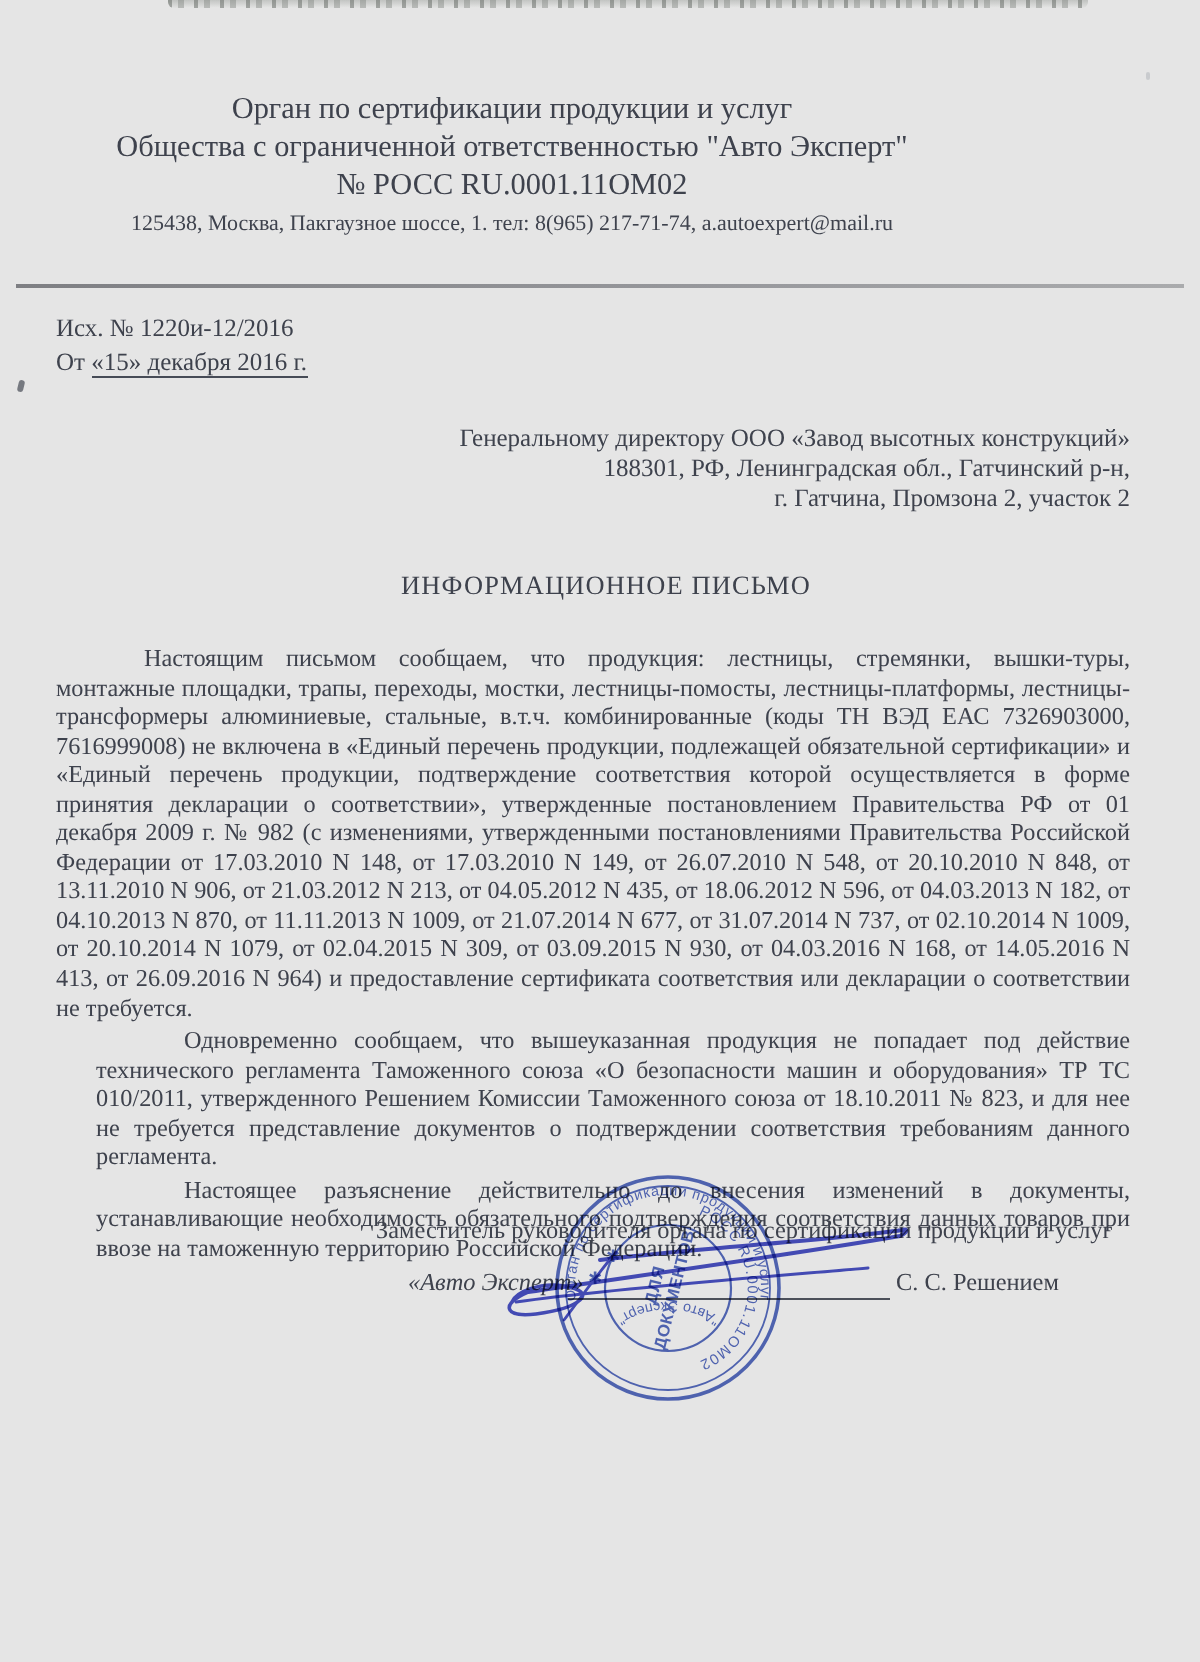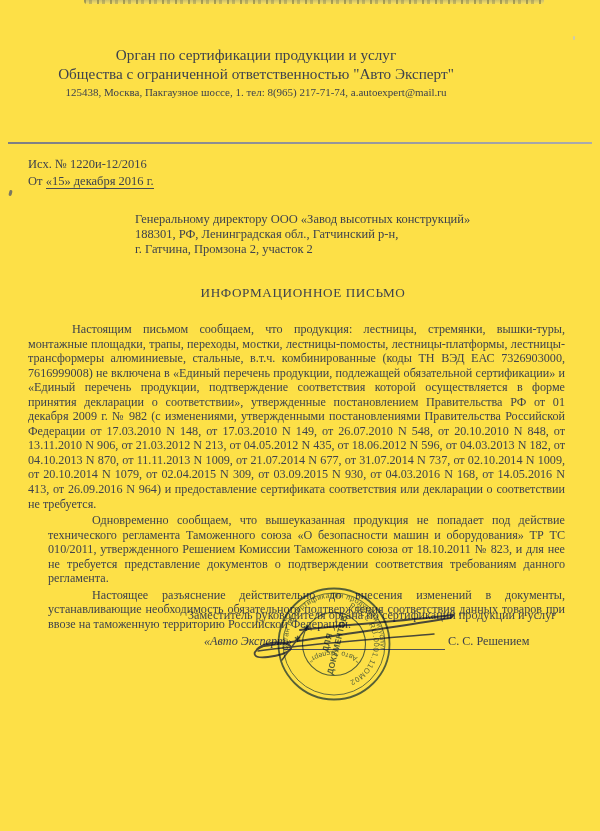--- a/index.html
+++ b/index.html
@@ -1,18 +1,18 @@
 <!DOCTYPE html>
 <html><head>
 <meta charset="utf-8">
 <style>
   html,body{margin:0;padding:0;background:#ffffff;}
   .page{
     position:relative;width:600px;height:831px;overflow:hidden;
-    background:#fde047;
+    background:#e5e5e5;
     font-family:"Liberation Serif","DejaVu Serif",serif;
     color:#3e424d;
   }
   
   .scan-strip{
     position:absolute;top:0;left:84px;width:460px;height:4px;
     background:
       repeating-linear-gradient(90deg,
         rgba(90,96,90,.65) 0 2px, rgba(210,214,210,.25) 2px 5px,
         rgba(120,126,120,.55) 5px 8px, rgba(235,238,235,.2) 8px 13px),
@@ -29,21 +29,21 @@
   .letterhead .small{font-size:11px;line-height:13.5px;white-space:nowrap;}
   .letterhead .small.first{margin-top:3px;}
   .rule{position:absolute;top:142px;left:8px;width:584px;height:2px;
         background:linear-gradient(90deg,#7e7f83,#97989c 60%,#aaabad);}
 
   
   .refblock{position:absolute;top:156px;left:28px;font-size:12.5px;line-height:16.5px;}
   .refblock .u{border-bottom:1.2px solid #464b56;padding-bottom:0;}
 
   
-  .addressee{position:absolute;top:212px;right:35px;width:430px;text-align:left;
+  .addressee{position:absolute;top:212px;right:35px;width:430px;text-align:right;
              font-size:12.5px;line-height:15px;}
 
   
   .title{position:absolute;top:285px;left:3px;width:600px;text-align:center;
          font-size:13.2px;letter-spacing:.6px;}
 
   
   .bodytext{position:absolute;top:322px;left:28px;width:537px;
             font-size:12.15px;line-height:14.55px;text-align:justify;}
   .bodytext p{margin:0;text-indent:44px;}
@@ -67,20 +67,21 @@
 
 <div class="page">
 
   <div class="scan-strip"></div>
   <div class="speck1"></div>
   <div class="speck2"></div>
 
   <div class="letterhead">
     <div class="big">Орган по сертификации продукции и услуг</div>
     <div class="big">Общества с ограниченной ответственностью "Авто Эксперт"</div>
+    <div class="big">№ РОСС RU.0001.11ОМ02</div>
     <div class="small first">125438, Москва, Пакгаузное шоссе, 1. тел: 8(965) 217-71-74, a.autoexpert@mail.ru</div>
   </div>
   <div class="rule"></div>
 
   <div class="refblock">
     <div>Исх. №  1220и-12/2016</div>
     <div>
       <span>От</span>
       <span class="u">«15» декабря 2016 г.</span>
     </div>

